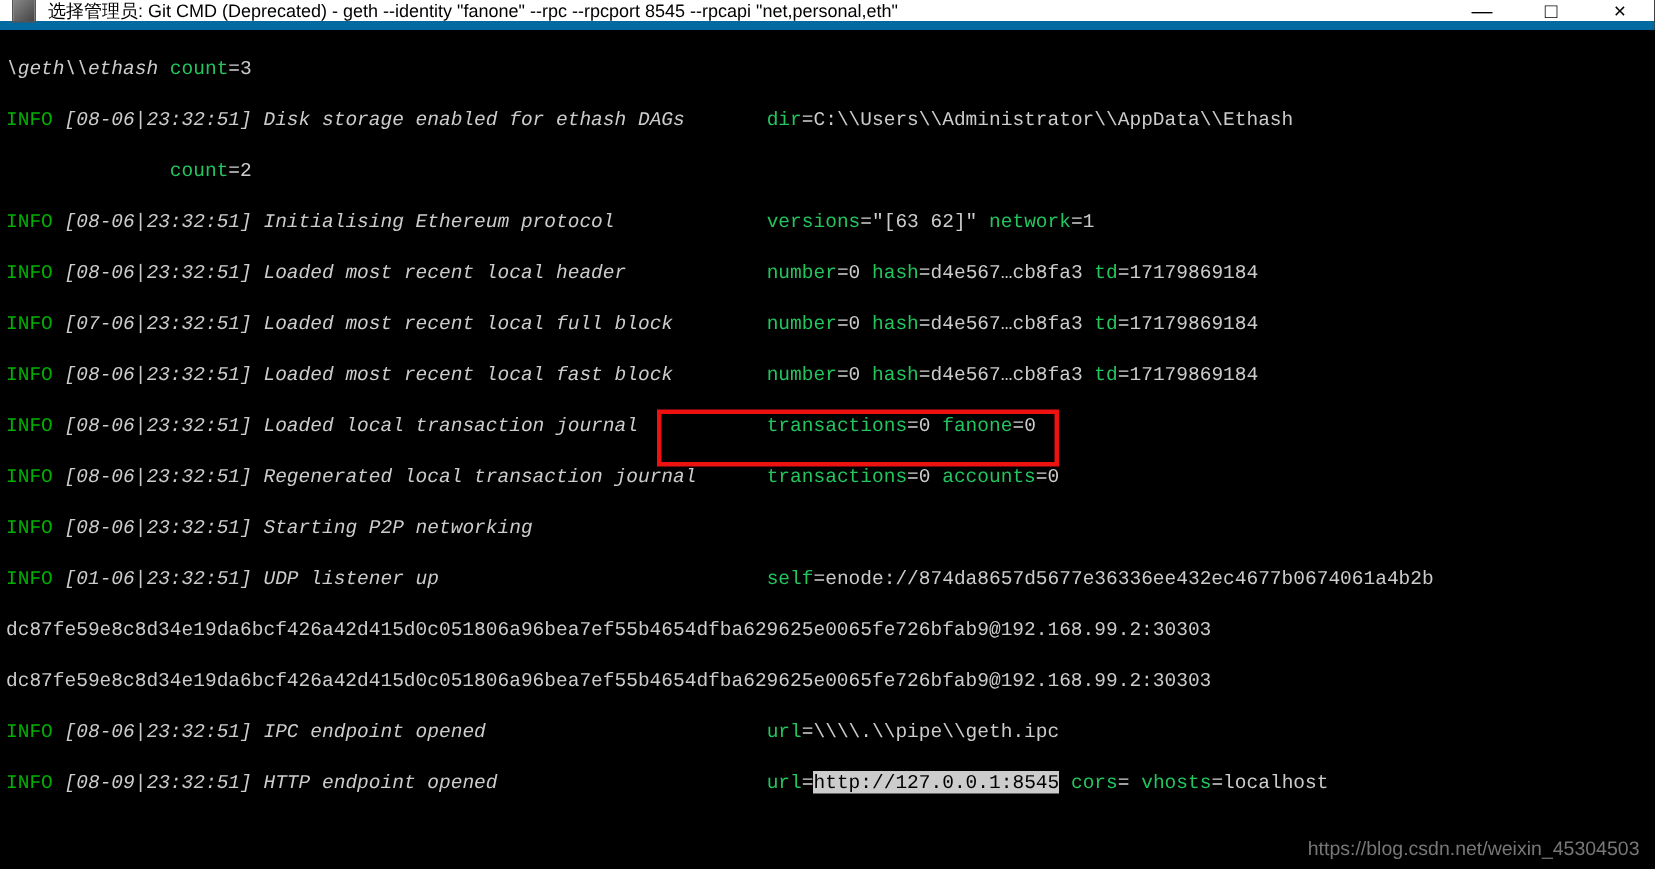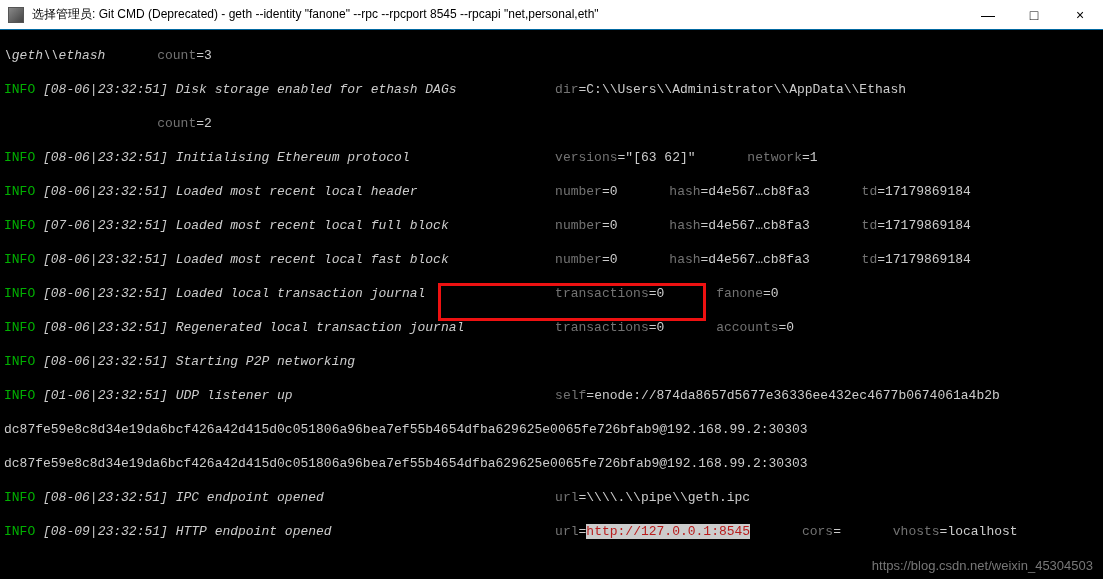--- a/index.html
+++ b/index.html
@@ -7,26 +7,26 @@
       font-family: Consolas, "Courier New", monospace;
       font-size: 13px;
       background: #000;
       color: #ccc;
       width: 1103px;
       height: 579px;
       overflow: hidden;
       position: relative;
     }
     .titlebar {
-      height: 30px;
+      height: 20px;
       background: #fff;
       display: flex;
       align-items: center;
       padding-left: 8px;
-      border-bottom: 1px solid #0369a1;
+      border-bottom: 6px solid #0369a1;
     }
     .appicon {
       width: 16px; height: 16px;
       background: linear-gradient(135deg, #888 0%, #444 100%);
       margin-right: 8px;
       border: 1px solid #555;
     }
     .title-text {
       flex: 1;
       color: #000;
@@ -43,23 +43,23 @@
     .terminal {
       padding: 0 4px;
       white-space: pre;
       line-height: 17px;
       background: #000;
       height: calc(100% - 30px);
       position: relative;
     }
     .info { color: #00b000; }
     .msg { color: #ccc; font-style: italic; }
-    .key { color: #737373; margin-left: 44px; }
+    .key { color: #22c55e; }
     .val { color: #ccc; }
-    .sel { background: #ccc; color: #b91c1c; }
+    .sel { background: #ccc; color: #000000; }
     .highlight-box {
       position: absolute;
       border: 3px solid #e11;
       pointer-events: none;
     }
     .watermark {
       position: absolute;
       right: 10px;
       bottom: 6px;
       color: #777;

